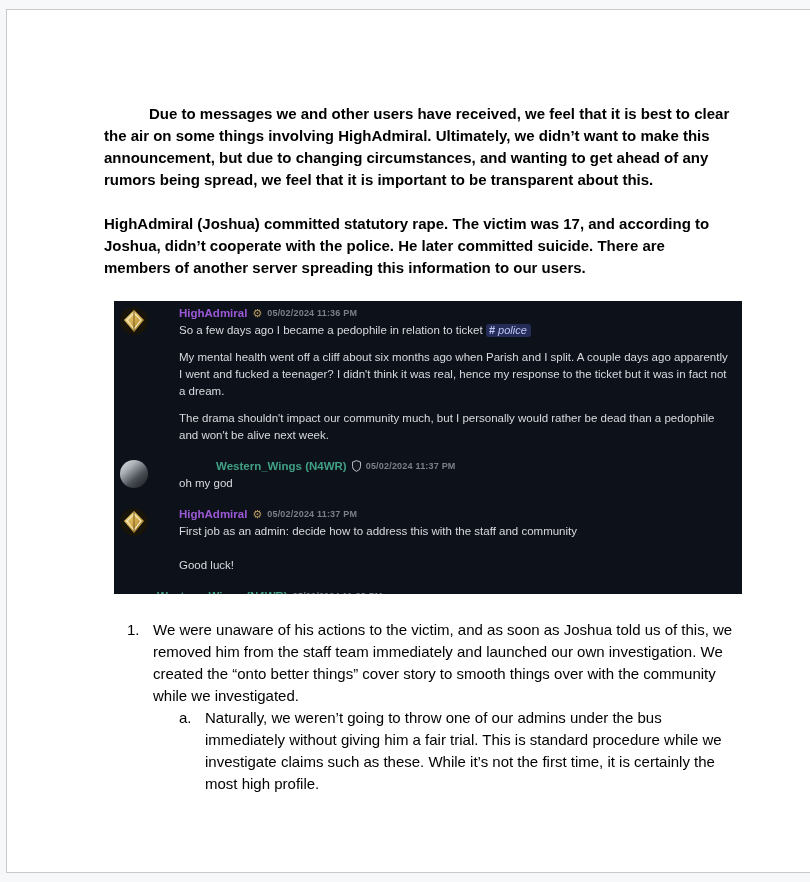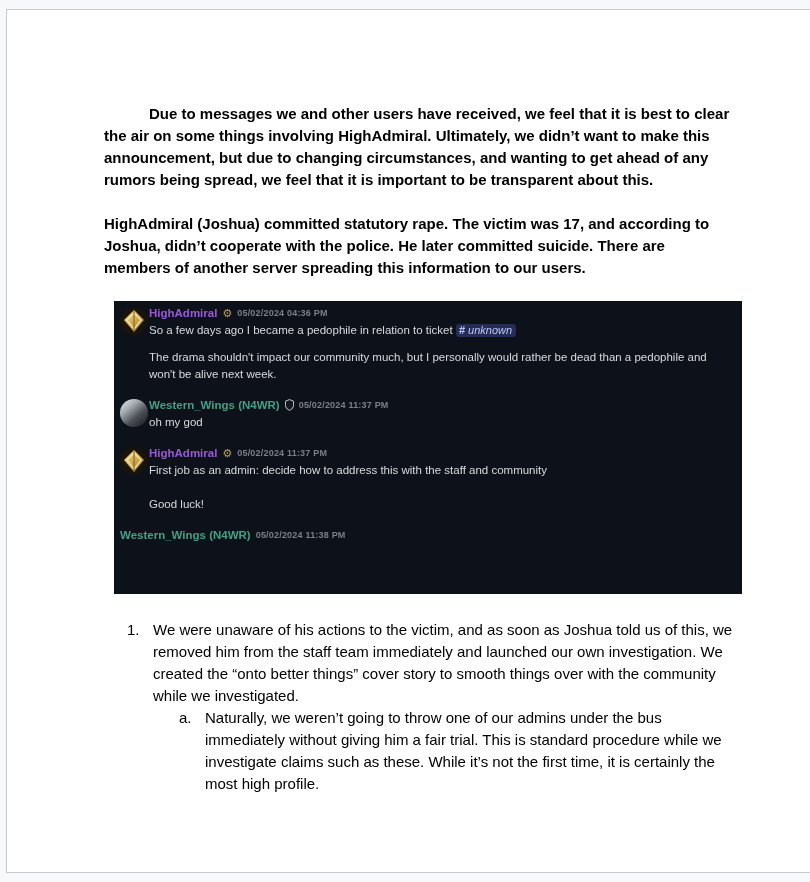--- a/index.html
+++ b/index.html
@@ -12,29 +12,29 @@
   body{background:var(--outer-bg);font-family:"Liberation Sans",sans-serif;color:var(--doc-text);position:relative;}
   .page{position:absolute;left:6px;top:9px;width:830px;height:864px;background:var(--page-bg);border:1px solid var(--page-border);}
   .content{padding:93px 0 0 97px;width:745px;}
   .para{font-size:15px;line-height:22px;margin-bottom:22px;max-width:642px;}
   .para.indent{text-indent:45px;font-weight:bold;}
   .para.bold{font-weight:700;margin-top:18px;max-width:620px;}
 
   
   .discord{width:628px;height:293px;background:var(--discord-bg);margin:0 0 25px 10px;overflow:hidden;
            font-family:"Liberation Sans",sans-serif;padding:4px 14px 0 6px;}
-  .dgroup{display:flex;gap:1px;}
+  .dgroup{display:flex;gap:31px;}
   .dgroup + .dgroup{margin-top:14px;}
   .avatar{width:28px;height:28px;border-radius:50%;flex:0 0 28px;margin-top:2px;overflow:hidden;}
   .avatar.ww{background:linear-gradient(140deg,#e6e8ea 0%,#aab0b6 30%,#4a4f55 62%,#16181c 100%);}
   .gbody{flex:1;min-width:0;}
   .ghead{display:flex;align-items:center;gap:5px;line-height:16px;height:16px;}
   .uname{font-size:11.5px;font-weight:700;}
   .uname.ha{color:var(--ha-name);}
-  .uname.ww{color:var(--ww-name);}
+  .uname.ww{color:var(--ww-name);margin-left:37px;}
   .badge-gear{font-size:11px;color:#b89b5e;line-height:1;}
   .badge-shield{display:inline-flex;}
   .tstamp{font-size:9px;color:var(--timestamp);font-weight:600;letter-spacing:.2px;}
   .msg{font-size:11.5px;line-height:17px;color:var(--discord-text);margin-top:1px;}
   .msg.gap{margin-top:10px;}
   .chip{background:var(--chip-bg);color:var(--chip-text);font-style:italic;border-radius:3px;
         padding:0 4px 1px 3px;font-size:11px;white-space:nowrap;}
   .chip .hash{font-weight:700;font-style:normal;}
 
   
@@ -70,26 +70,27 @@
             <circle cx="14" cy="14" r="14" fill="#181409"></circle>
             <polygon points="14,3 24,13 14,25 4,13" fill="url(#gold)"></polygon>
             <polygon points="14,6 21,13 14,22 7,13" fill="none" stroke="#f7ecc0" stroke-width="1.2"></polygon>
             <line x1="14" y1="3" x2="14" y2="25" stroke="#7a5c1c" stroke-width="1"></line>
           </svg>
         </div>
         <div class="gbody">
           <div class="ghead">
             <span class="uname ha">HighAdmiral</span>
             <span class="badge-gear">⚙</span>
-            <span class="tstamp">05/02/2024 04:36 PM</span>
+            <span class="tstamp">05/02/2024 11:36 PM</span>
           </div>
           <div class="msg">
             <span>So a few days ago I became a pedophile in relation to ticket</span>
-            <span class="chip"><span class="hash">#</span> <span>unknown</span></span>
+            <span class="chip"><span class="hash">#</span> <span>police</span></span>
           </div>
+          <div class="msg gap">My mental health went off a cliff about six months ago when Parish and I split. A couple days ago apparently I went and fucked a teenager? I didn't think it was real, hence my response to the ticket but it was in fact not a dream.</div>
           <div class="msg gap">The drama shouldn't impact our community much, but I personally would rather be dead than a pedophile and won't be alive next week.</div>
         </div>
       </div>
 
       <div class="dgroup">
         <div class="avatar ww"></div>
         <div class="gbody">
           <div class="ghead">
             <span class="uname ww">Western_Wings (N4WR)</span>
             <span class="badge-shield">

